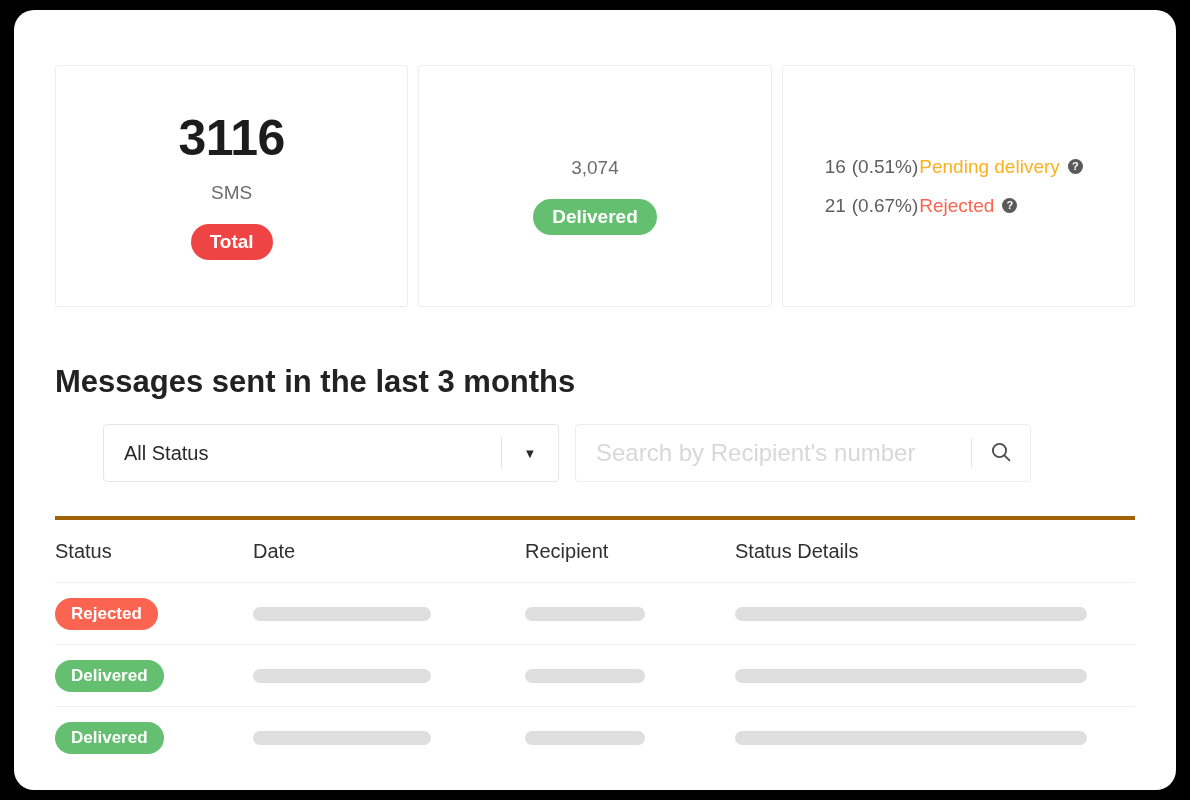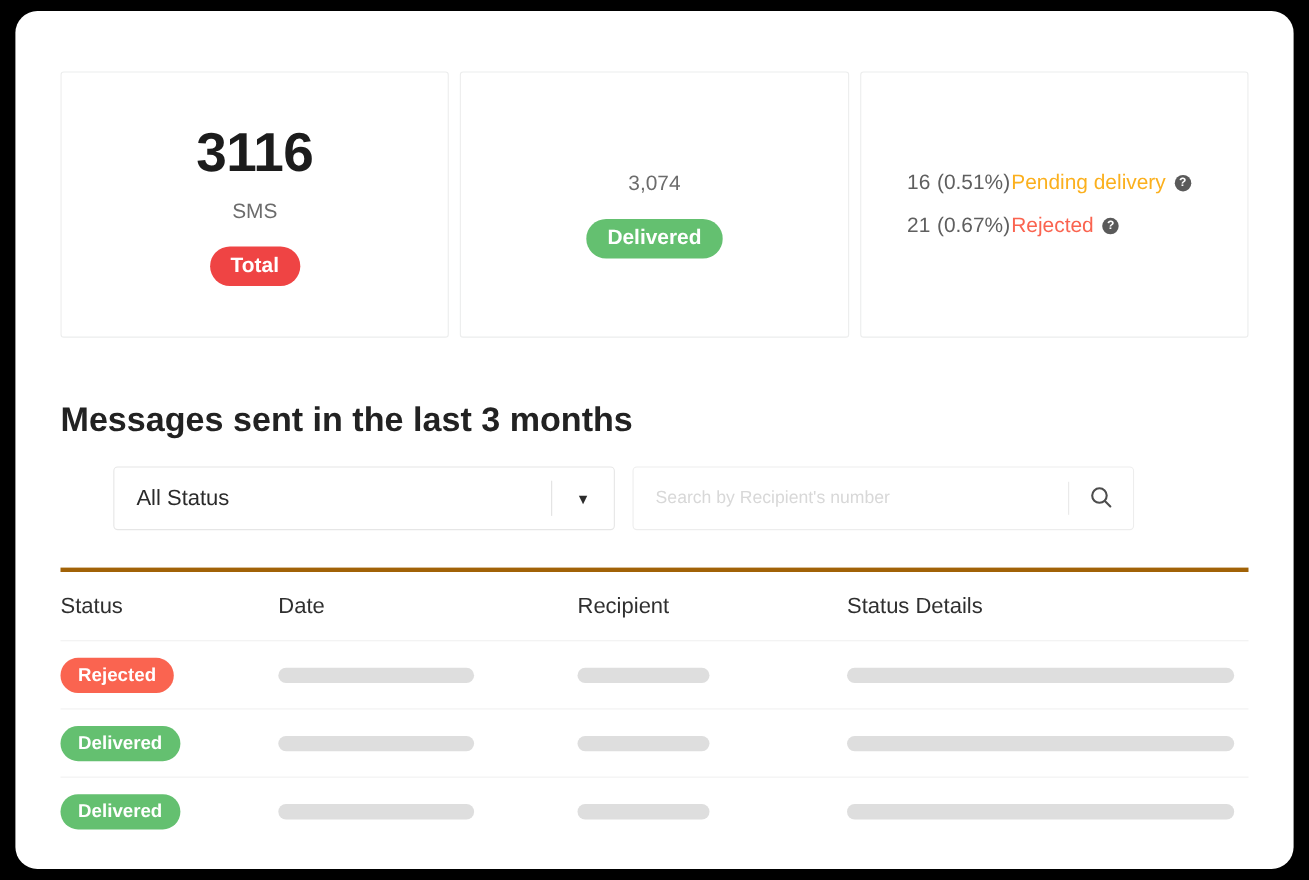--- a/index.html
+++ b/index.html
@@ -171,21 +171,21 @@
     display: flex;
     align-items: center;
     background: #fff;
   }
   .search-input {
     flex: 1;
     border: none;
     outline: none;
     background: transparent;
     padding-left: 20px;
-    font-size: 16px;
+    font-size: 24px;
     color: #2a2a2a;
     font-family: "Liberation Sans", sans-serif;
   }
   .search-input::placeholder { color: #d8d8d8; }
   .search-divider {
     width: 1px;
     height: 30px;
     background: #e8e8e8;
   }
   .search-btn {
@@ -208,21 +208,21 @@
     align-items: center;
     border-bottom: 1px solid #f1f1f1;
   }
   .t-head { height: 62px; }
   .t-body-row { height: 61px; }
   .t-body-row:last-child { border-bottom: none; }
 
   .c-status { width: 198px; }
   .c-date   { width: 272px; }
   .c-recip  { width: 210px; }
-  .c-detail { flex: 1; margin-left: 35px; }
+  .c-detail { flex: 1; }
 
   .t-head .th {
     font-size: 20px;
     color: #2f2f2f;
   }
 
   .status-pill {
     display: inline-block;
     border-radius: 999px;
     color: #ffffff;

